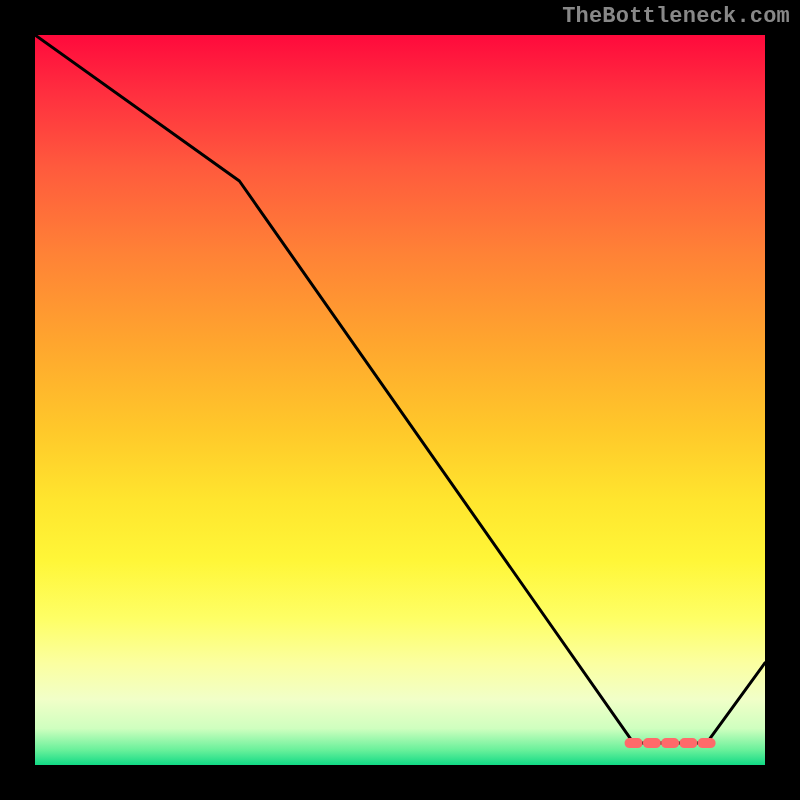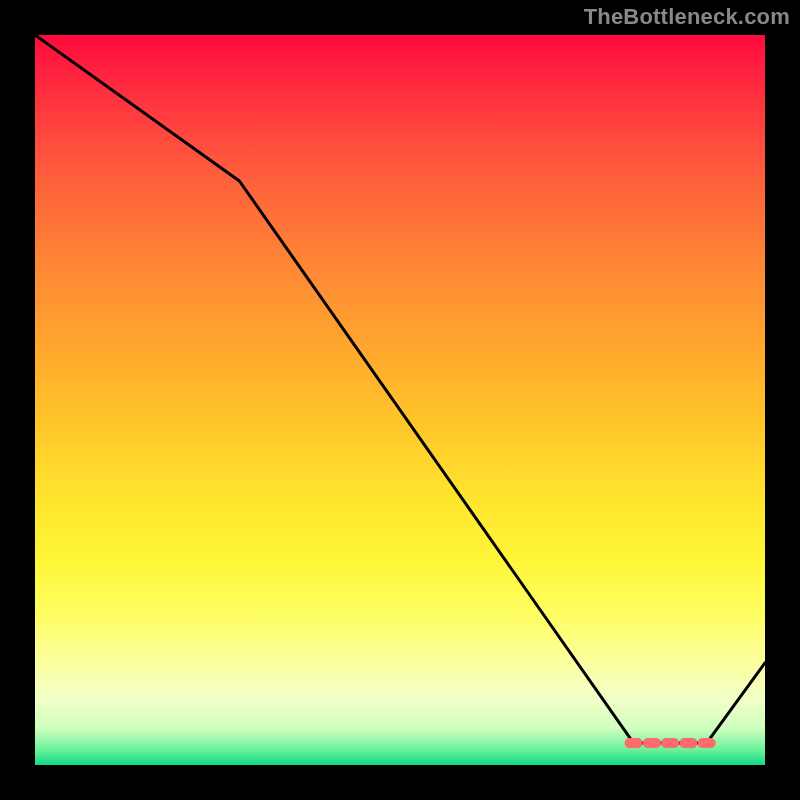--- a/index.html
+++ b/index.html
@@ -9,20 +9,21 @@
     height: 800px;
     background: #000;
     overflow: hidden;
     font-family: Arial, Helvetica, sans-serif;
   }
   .frame {
     position: relative;
     width: 800px;
     height: 800px;
     background: #000;
+    font-family: Liberation Mono, monospace;
   }
   .attribution {
     position: absolute;
     top: 4px;
     right: 10px;
     color: #888;
     font-size: 22px;
     font-weight: 600;
     letter-spacing: 0.2px;
   }

